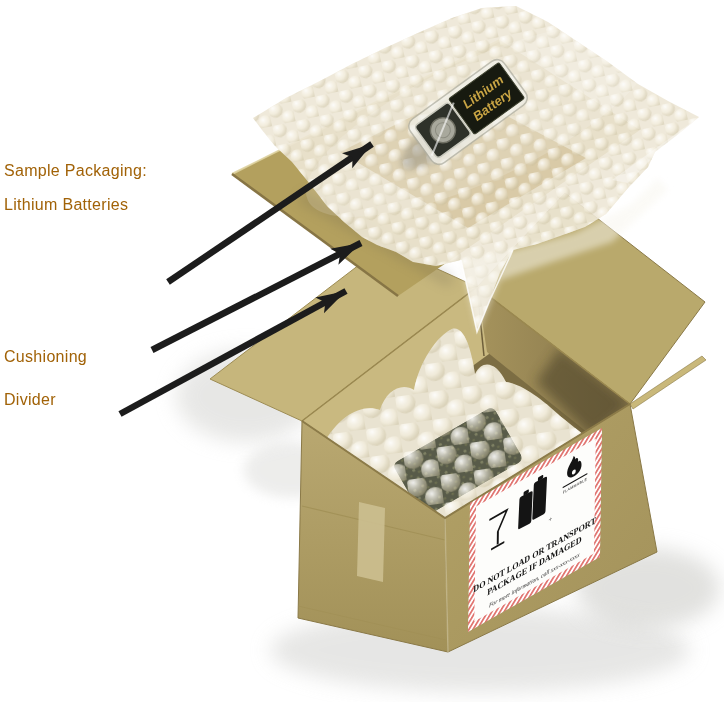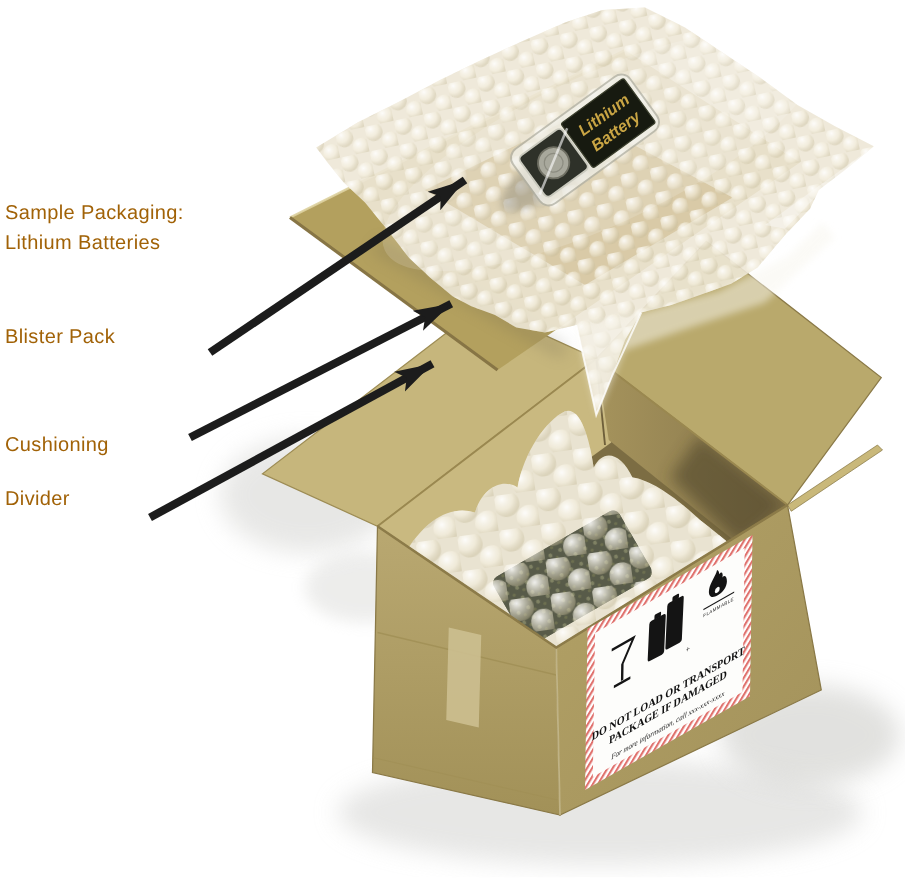--- a/index.html
+++ b/index.html
@@ -1,21 +1,21 @@
 <!DOCTYPE html>
 <html><head>
 <meta charset="utf-8">
 <style>
   html,body{margin:0;padding:0;background:#ffffff;}
   #stage{position:relative;width:724px;height:702px;background:#ffffff;overflow:hidden;
          font-family:"Liberation Sans", sans-serif;}
   #scene{position:absolute;left:0;top:0;z-index:1;}
   .callout-text{position:absolute;left:4px;color:#a16207;font-size:16px;line-height:1.18;
                 letter-spacing:0.3px;white-space:nowrap;z-index:3;}
-  .t1{top:162px;} .t2{top:186px;text-align:right;} .c1{top:261px;} .c2{top:326px;margin-top:22px;} .c3{top:391px;text-align:right;}
+  .t1{top:162px;} .t2{top:196px;text-align:right;} .c1{top:261px;} .c2{top:326px;margin-top:22px;} .c3{top:391px;text-align:right;}
 </style>
 </head>
 <body>
 
 <div id="stage">
 
 <svg id="scene" width="724" height="702" viewBox="0 0 724 702">
   <defs>
     <radialGradient id="bubGrad" cx="0.35" cy="0.3" r="0.8">
       <stop offset="0" stop-color="#ffffff" stop-opacity="0.95"></stop>
@@ -193,17 +193,16 @@
 
   <g stroke="#1c1c1c" stroke-width="6.5">
     <line x1="168" y1="282" x2="372" y2="144" marker-end="url(#arrowHead)"></line>
     <line x1="152" y1="350" x2="361" y2="243" marker-end="url(#arrowHead)"></line>
     <line x1="120" y1="414" x2="346" y2="291" marker-end="url(#arrowHead)"></line>
   </g>
 </svg>
 
 <div class="callout-text t1">Sample Packaging:</div>
 <div class="callout-text t2">Lithium Batteries</div>
-<div class="callout-text c1">Blister Pack</div>
 <div class="callout-text c2">Cushioning</div>
 <div class="callout-text c3">Divider</div>
 
 </div>
 
 </body></html>

